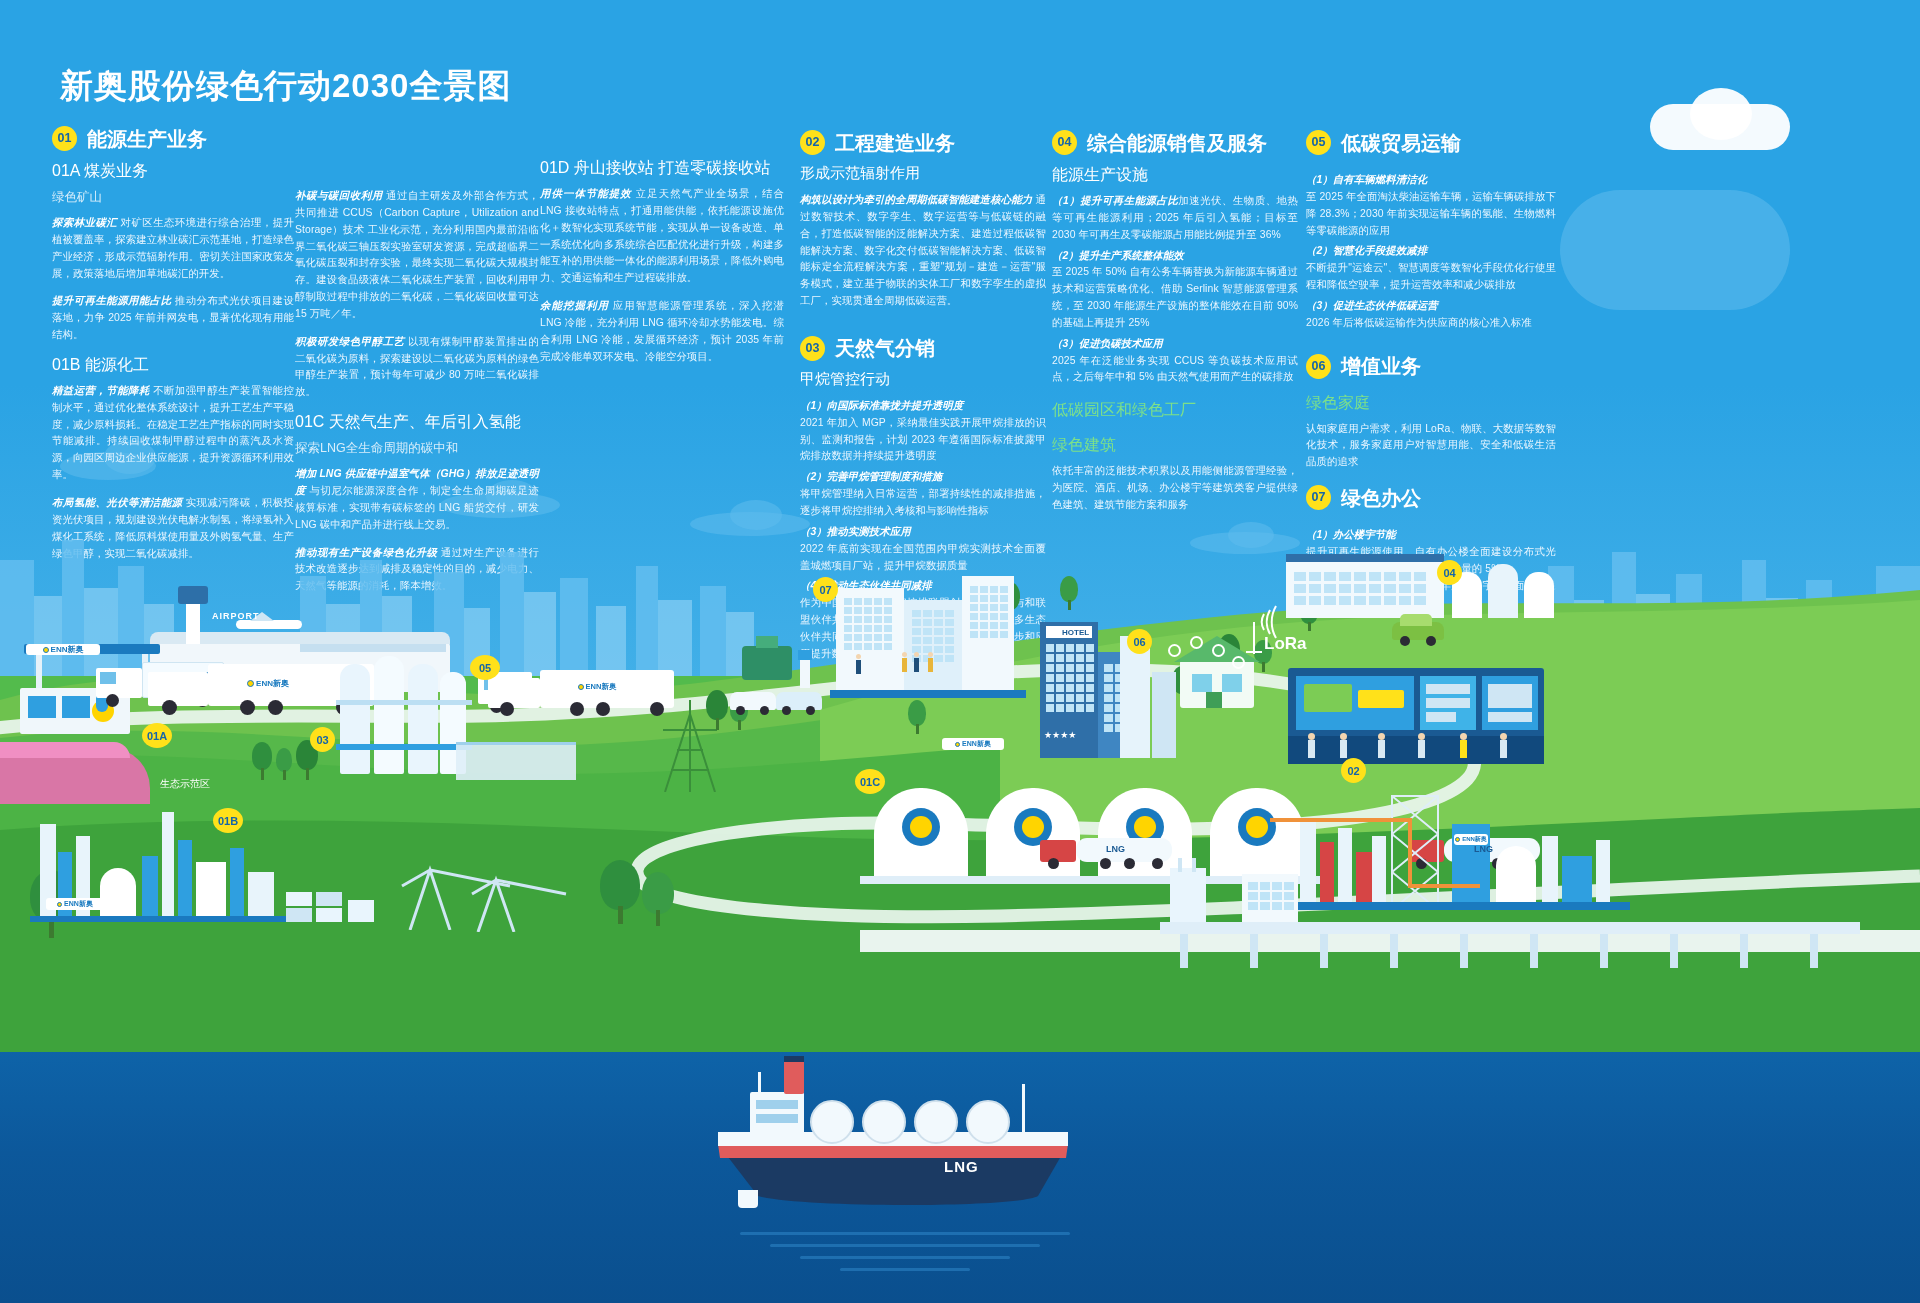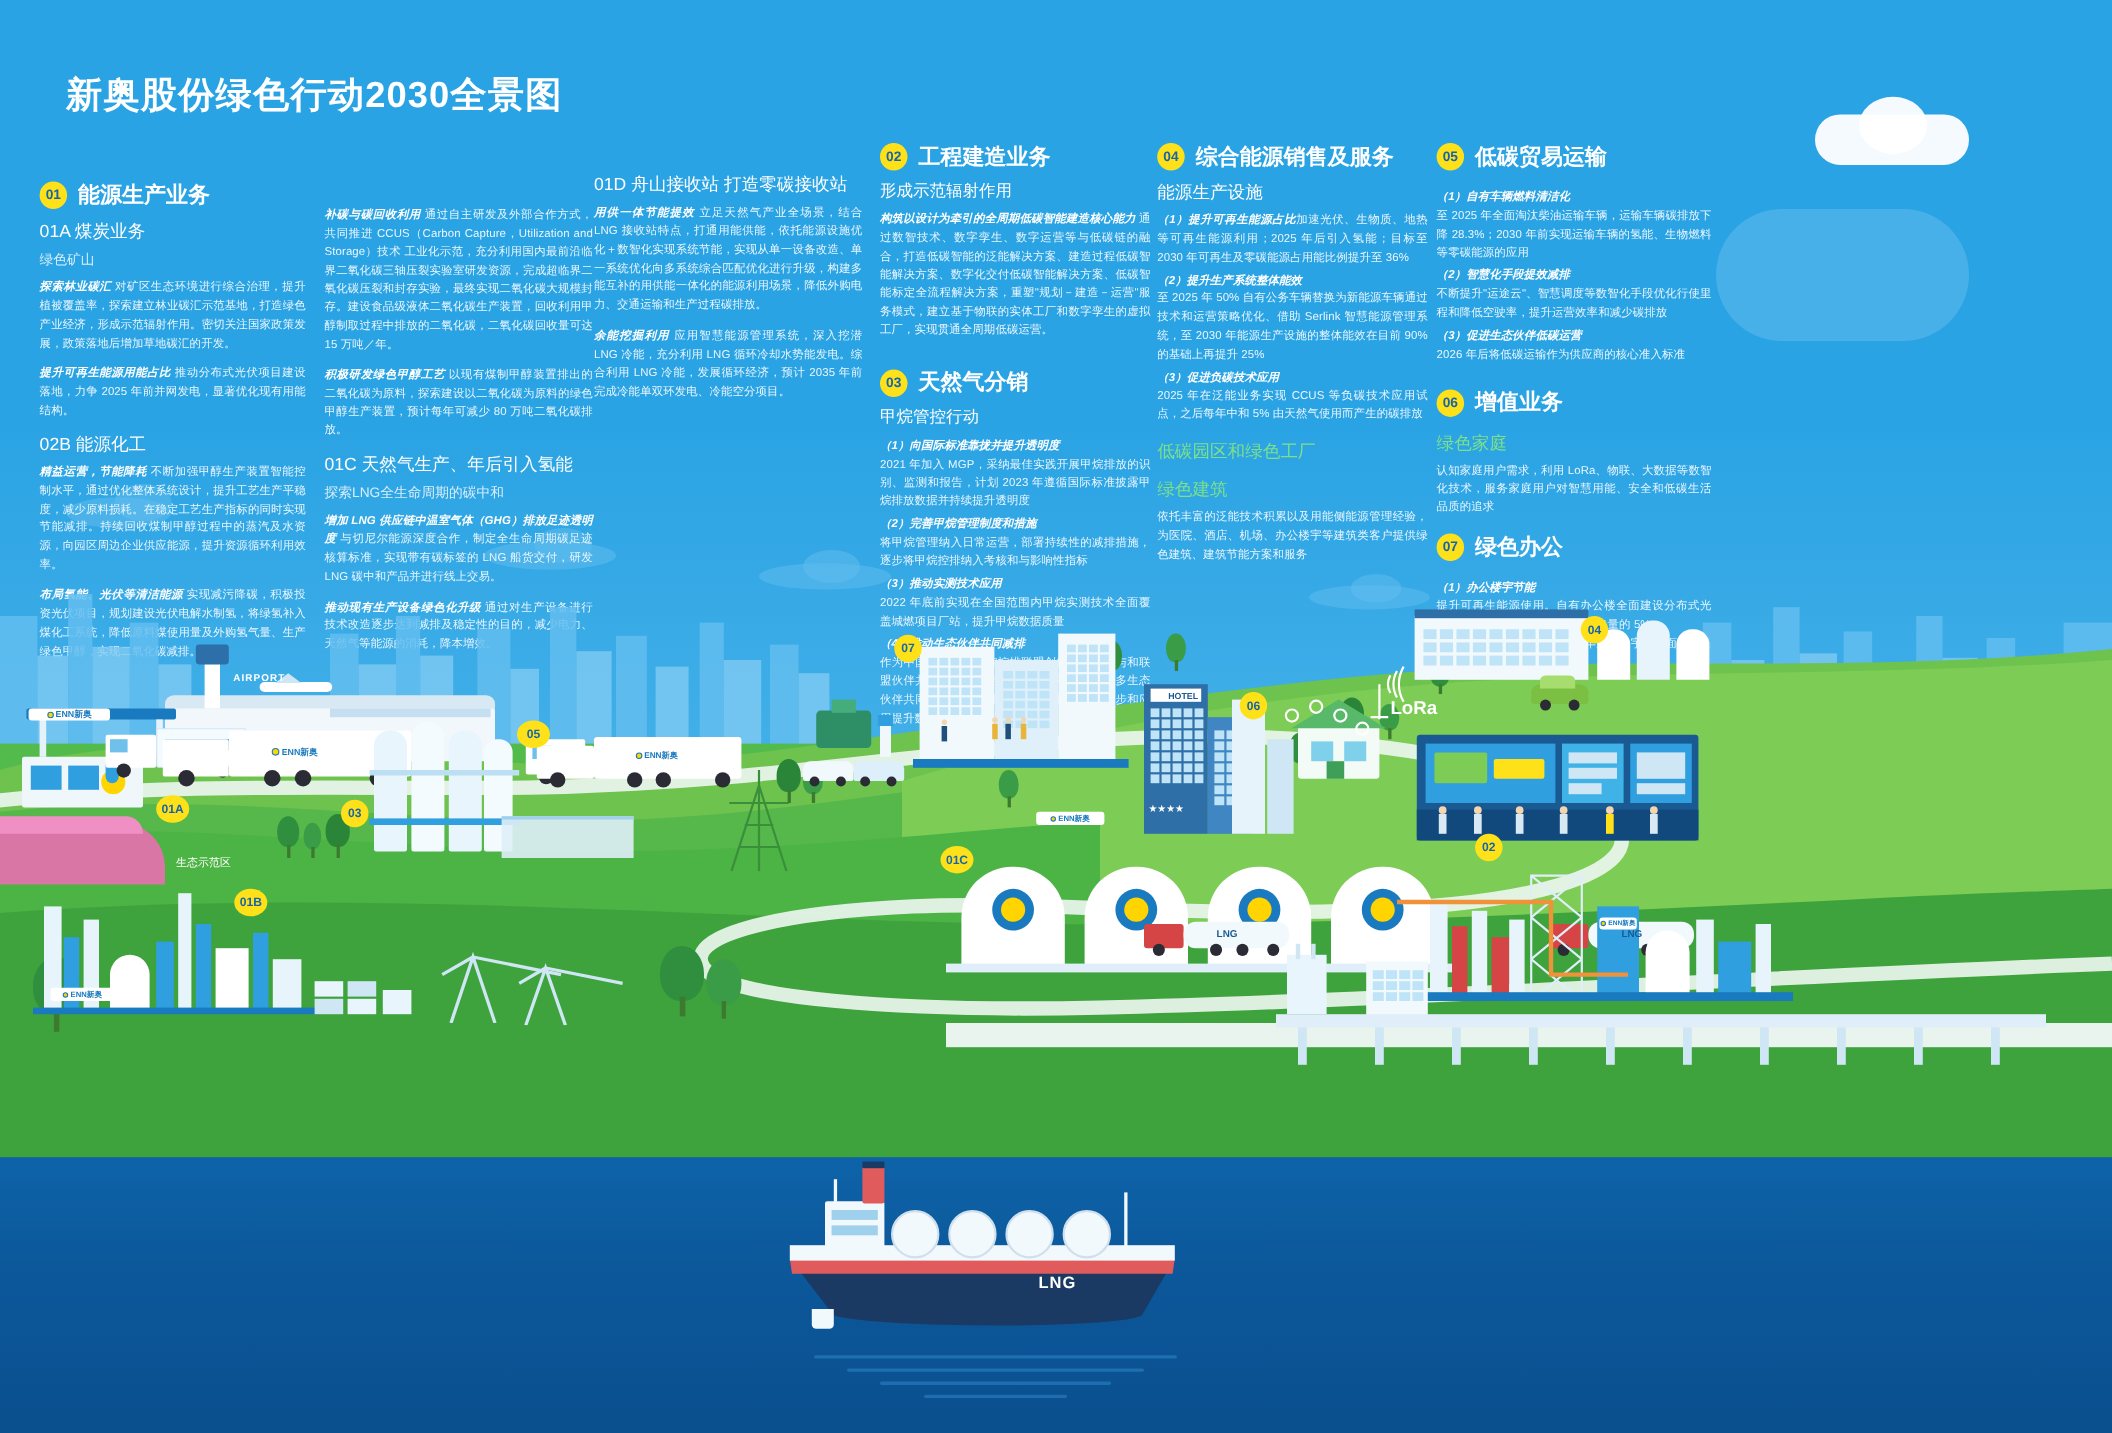--- a/index.html
+++ b/index.html
@@ -110,30 +110,30 @@
   <div class="cloud soft" style="left:730px; top:500px; width:52px;  height:30px;"></div>
   <div class="cloud soft" style="left:1190px;top:532px; width:110px; height:22px;"></div>
   <div class="cloud soft" style="left:1228px;top:522px; width:46px;  height:26px;"></div>
   <div class="cloud soft" style="left:1560px;top:190px; width:230px; height:120px; border-radius:60px;"></div>
 
   <div class="cloud" style="left:1650px; top:104px; width:140px; height:46px; border-radius:30px;"></div>
   <div class="cloud" style="left:1690px; top:88px;  width:62px;  height:52px;"></div>
 
   <div class="title">新奥股份绿色行动2030全景图</div>
 
-  <div class="col" style="left:36px; top:126px; width:242px;margin-top:39px;">
+  <div class="col" style="left:52px; top:126px; width:242px;">
     <div class="sec-head">
       <div class="badge">01</div>
       <div class="sec-title">能源生产业务</div>
     </div>
     <div class="sub-a">01A 煤炭业务</div>
     <div class="sub-b">绿色矿山</div>
     <div class="body-txt"><b>探索林业碳汇</b> <span>对矿区生态环境进行综合治理，提升植被覆盖率，探索建立林业碳汇示范基地，打造绿色产业经济，形成示范辐射作用。密切关注国家政策发展，政策落地后增加草地碳汇的开发。</span></div>
     <div class="body-txt"><b>提升可再生能源用能占比</b> <span>推动分布式光伏项目建设落地，力争 2025 年前并网发电，显著优化现有用能结构。</span></div>
-    <div class="sub-a">02B 能源化工</div>
+    <div class="sub-a">01B 能源化工</div>
     <div class="body-txt"><b>精益运营，节能降耗</b> <span>不断加强甲醇生产装置智能控制水平，通过优化整体系统设计，提升工艺生产平稳度，减少原料损耗。在稳定工艺生产指标的同时实现节能减排。持续回收煤制甲醇过程中的蒸汽及水资源，向园区周边企业供应能源，提升资源循环利用效率。</span></div>
     <div class="body-txt"><b>布局氢能、光伏等清洁能源</b> <span>实现减污降碳，积极投资光伏项目，规划建设光伏电解水制氢，将绿氢补入煤化工系统，降低原料煤使用量及外购氢气量、生产绿色甲醇，实现二氧化碳减排。</span></div>
   </div>
 
   <div class="col" style="left:295px; top:188px; width:244px;">
     <div class="body-txt"><b>补碳与碳回收利用</b> <span>通过自主研发及外部合作方式，共同推进 CCUS（Carbon Capture，Utilization and Storage）技术 工业化示范，充分利用国内最前沿临界二氧化碳三轴压裂实验室研发资源，完成超临界二氧化碳压裂和封存实验，最终实现二氧化碳大规模封存。建设食品级液体二氧化碳生产装置，回收利用甲醇制取过程中排放的二氧化碳，二氧化碳回收量可达 15 万吨／年。</span></div>
     <div class="body-txt"><b>积极研发绿色甲醇工艺</b> <span>以现有煤制甲醇装置排出的二氧化碳为原料，探索建设以二氧化碳为原料的绿色甲醇生产装置，预计每年可减少 80 万吨二氧化碳排放。</span></div>
     <div class="sub-a">01C 天然气生产、年后引入氢能</div>
     <div class="sub-b">探索LNG全生命周期的碳中和</div>
     <div class="body-txt"><b>增加 LNG 供应链中温室气体（GHG）排放足迹透明度</b> <span>与切尼尔能源深度合作，制定全生命周期碳足迹核算标准，实现带有碳标签的 LNG 船货交付，研发 LNG 碳中和产品并进行线上交易。</span></div>

